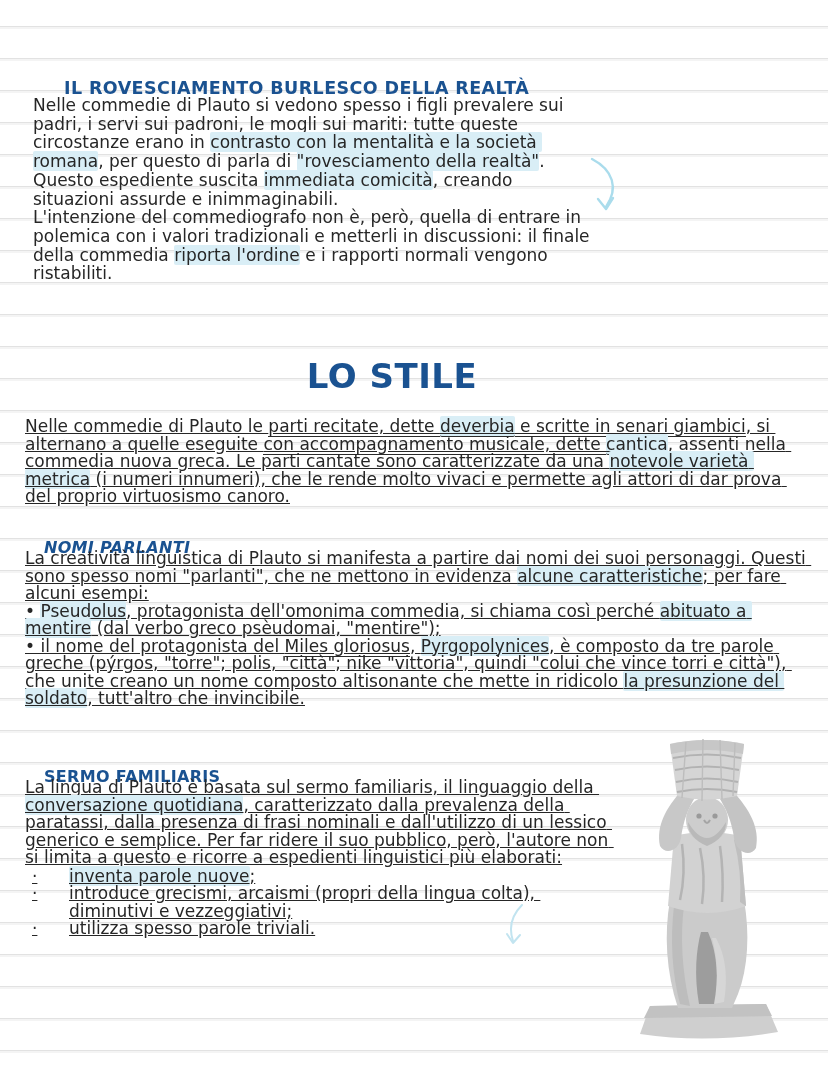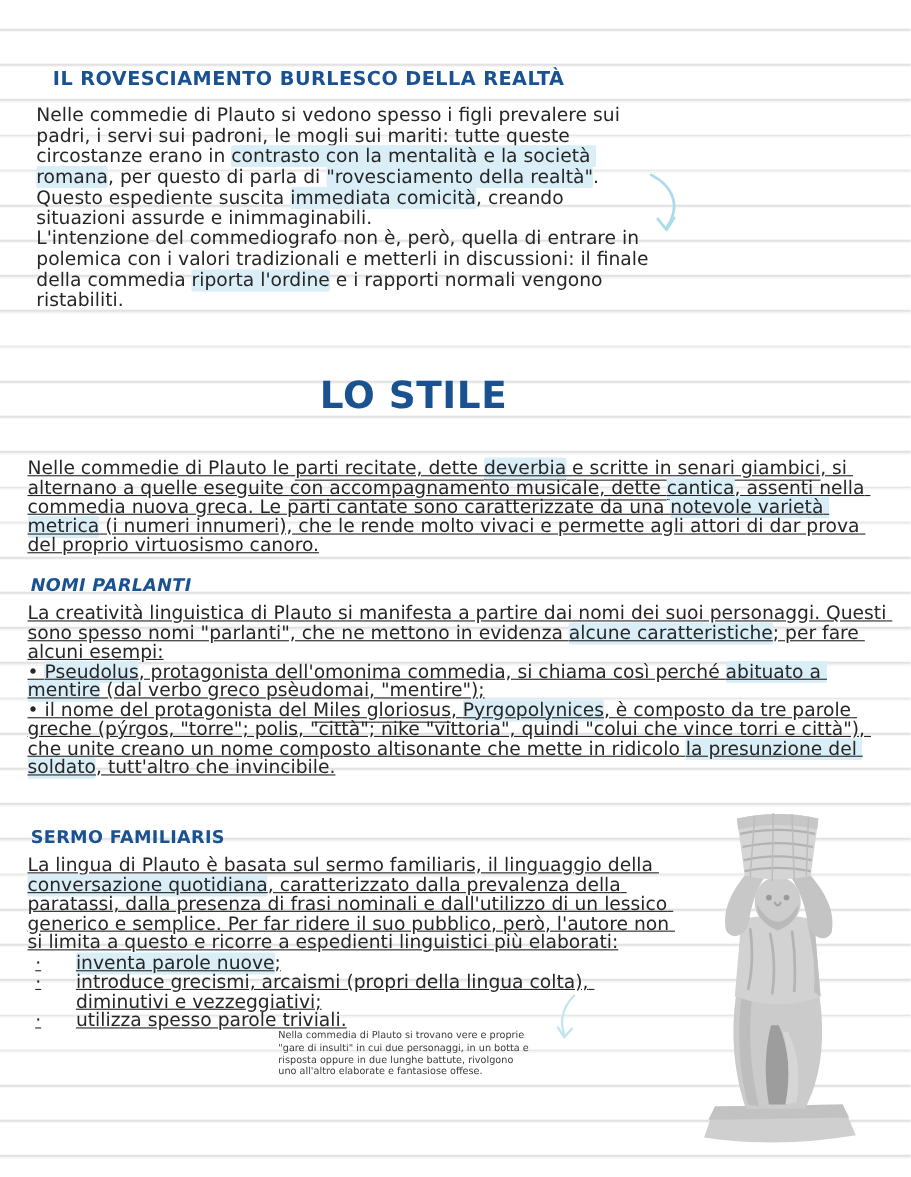--- a/index.html
+++ b/index.html
@@ -11,21 +11,21 @@
     color:#262626;
     background:
       repeating-linear-gradient(180deg,
         rgba(0,0,0,0) 0px, rgba(0,0,0,0) 29px,
         #e2e2e2 29px, #e2e2e2 30.5px,
         #f4f4f4 30.5px, #f4f4f4 32px);
     background-position:0 -3px;
     overflow:hidden;
   }
   .abs{position:absolute;}
-  h1,h2,h3{margin:0;font-weight:bold;color:#1a5291;}
+  h1,h2,h3{margin:16px;font-weight:bold;color:#1a5291;}
   .main-title{left:48px;top:62px;font-size:17.5px;letter-spacing:.4px;}
   .center-title{left:0;top:340px;width:752px;text-align:center;font-size:34px;letter-spacing:.5px;}
   .sec-title{font-size:16px;letter-spacing:.3px;}
   .body-text{font-size:17px;line-height:18.7px;white-space:pre-wrap;}
   .body-text2{font-size:17px;line-height:17.5px;white-space:pre-wrap;text-decoration:underline;}
   .hl{background:#d9eef6;border-radius:2px;box-decoration-break:clone;-webkit-box-decoration-break:clone;}
   .ul{border-bottom:1.6px solid #2a2a2a;}
   .side-note{font-size:9.6px;line-height:12.5px;color:#2e2e2e;}
   .note-link{color:#9fccdf;border-bottom:1px solid #bfe2ee;}
   .bottom-note{font-size:8.8px;line-height:10.8px;color:#3c3c3c;}
@@ -63,21 +63,20 @@
   <div class="abs sermo-block" style="left:25px;top:779px;width:592px;">
     <p class="body-text2"><span>La lingua di Plauto è basata sul sermo familiaris, il linguaggio della </span><span class="hl">conversazione quotidiana</span><span>, caratterizzato dalla prevalenza della paratassi, dalla presenza di frasi nominali e dall'utilizzo di un lessico generico e semplice. Per far ridere il suo pubblico, però, l'autore non si limita a questo e ricorre a espedienti linguistici più elaborati:</span></p>
     <div class="body-text2"><div class="bullet-row"><span class="bullet-dot">·</span><span class="bullet-text"><span class="hl">inventa parole nuove</span><span>;</span></span></div><div class="bullet-row"><span class="bullet-dot">·</span><span class="bullet-text"><span>introduce grecismi, arcaismi (propri della lingua colta), diminutivi e vezzeggiativi;</span></span></div><div class="bullet-row"><span class="bullet-dot">·</span><span class="bullet-text"><span>utilizza spesso parole triviali.</span></span></div></div>
   </div>
 
   <svg class="abs" style="left:498px;top:902px;" width="32" height="46" viewBox="0 0 32 46">
     <path d="M24 3 C 13 14, 11 27, 15 39" stroke="#c2e4f0" stroke-width="2" fill="none" stroke-linecap="round"></path>
     <path d="M9 32 L15 41 L22 33" stroke="#c2e4f0" stroke-width="2" fill="none" stroke-linecap="round" stroke-linejoin="round"></path>
   </svg>
 
-  <p class="abs bottom-note" style="left:253px;top:937px;width:228px;margin:0;">Nella commedia di Plauto si trovano vere e proprie "gare di insulti" in cui due personaggi, in un botta e risposta oppure in due lunghe battute, rivolgono uno all'altro elaborate e fantasiose offese.</p>
 
   <svg class="abs" style="left:616px;top:724px;" width="182" height="324" viewBox="0 0 182 324">
 
     <path d="M34 282 L150 280 L162 308 Q92 320 24 310 Z" fill="#cfcfcf"></path>
     <path d="M34 282 L150 280 L156 292 L28 294 Z" fill="#c2c2c2"></path>
 
     <path d="M54 176 L128 176 C134 210 132 244 122 270 L116 284 L62 284 C50 248 48 210 54 176 Z" fill="#cbcbcb"></path>
     <path d="M92 208 C101 228 103 254 99 280 L83 280 C78 252 80 226 85 208 Z" fill="#9d9d9d"></path>
     <path d="M100 214 C110 232 112 254 108 278 L98 280 C103 254 101 232 96 214 Z" fill="#d6d6d6"></path>
     <path d="M58 182 C54 216 56 250 64 280 L74 282 C66 248 64 212 68 182 Z" fill="#bdbdbd"></path>

